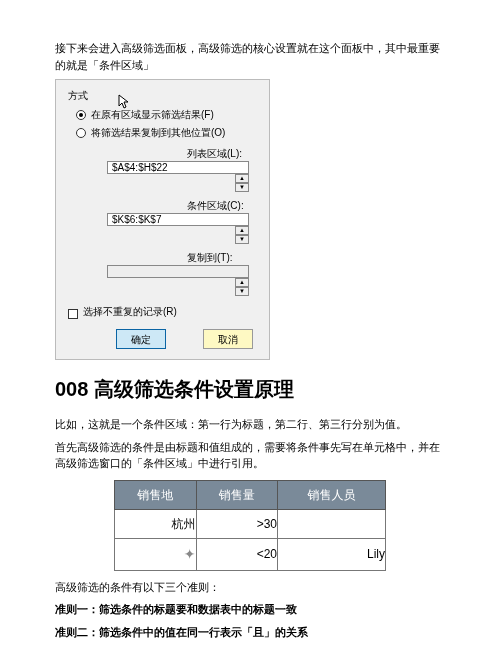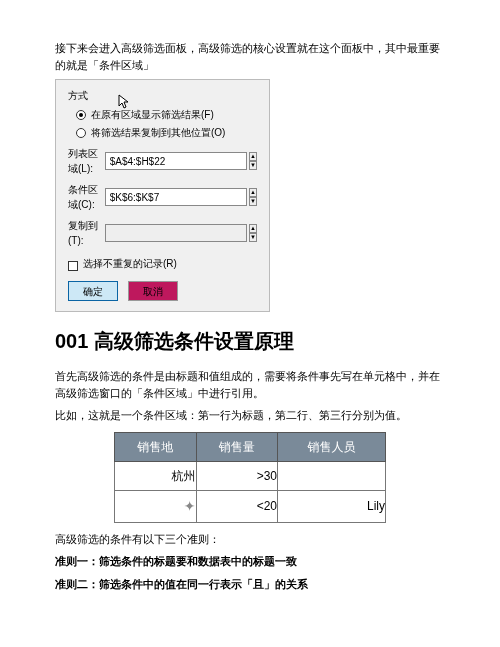--- a/index.html
+++ b/index.html
@@ -49,47 +49,47 @@
   .radio {
     width: 10px; height: 10px; border: 1px solid #333;
     border-radius: 50%; margin-right: 5px;
     display: inline-flex; align-items: center; justify-content: center;
     background: #fff;
   }
   .radio.sel::after {
     content: ""; width: 4px; height: 4px; background: #000; border-radius: 50%;
   }
   .field-row {
-    display: flex; align-items: center; margin: 6px 0;
+    display: flex; align-items: flex-end; margin: 6px 8px; flex-direction: column;
   }
   .field-label { width: 62px; }
   .field-input {
     flex: 1; height: 18px; border: 1px solid #888; background: #fff;
     padding: 0 4px; font-size: 10px; line-height: 16px;
     font-family: inherit;
   }
   .spin {
     width: 14px; display: flex; flex-direction: column; margin-left: 2px;
   }
   .spin div {
     height: 9px; border: 1px solid #888; background: #eee;
     font-size: 6px; line-height: 6px; text-align: center;
   }
   .chk-row { display: flex; align-items: flex-end; margin: 8px 0 10px 0; }
   .chk {
     width: 10px; height: 10px; border: 1px solid #333; background: #fff; margin-right: 5px;
   }
-  .btn-row { display: flex; gap: 10px; padding-right: 4px; }
+  .btn-row { display: flex; justify-content: flex-end; gap: 10px; padding-right: 4px; }
   .btn {
     min-width: 50px; height: 20px; border: 1px solid #0a64a4;
     display: flex; align-items: center; justify-content: center;
     font-size: 10px;
   }
   .btn.primary { background: #cde8f6; }
-  .btn.sec { background: #be185d; border-color: #999; }
+  .btn.sec { background: #fef9c3; border-color: #999; margin-left: 27px; }
   h2.section {
     font-size: 20px; font-weight: bold; margin: 10px 0 12px 0;
   }
   .para { margin: 6px 0; }
   .bold { font-weight: bold; }
   table.cond {
     border-collapse: collapse; margin: 8px auto 8px auto; width: 272px;
   }
   table.cond th {
     background: #7a8a99; color: #fff; font-weight: normal;
@@ -154,24 +154,24 @@
         <span>选择不重复的记录(R)</span>
       </div>
 
       <div class="btn-row">
         <div class="btn primary">确定</div>
         <div class="btn sec">取消</div>
       </div>
     </div>
   </div>
 
-  <h2 class="section">001 高级筛选条件设置原理</h2>
+  <h2 class="section">008 高级筛选条件设置原理</h2>
 
+  <div class="para">比如，这就是一个条件区域：第一行为标题，第二行、第三行分别为值。</div>
   <div class="para">首先高级筛选的条件是由标题和值组成的，需要将条件事先写在单元格中，并在高级筛选窗口的「条件区域」中进行引用。</div>
-  <div class="para">比如，这就是一个条件区域：第一行为标题，第二行、第三行分别为值。</div>
 
   <table class="cond">
     <tbody>
         <tr>
       <th>销售地</th>
       <th>销售量</th>
       <th>销售人员</th>
     </tr>
     <tr>
       <td>杭州</td>

